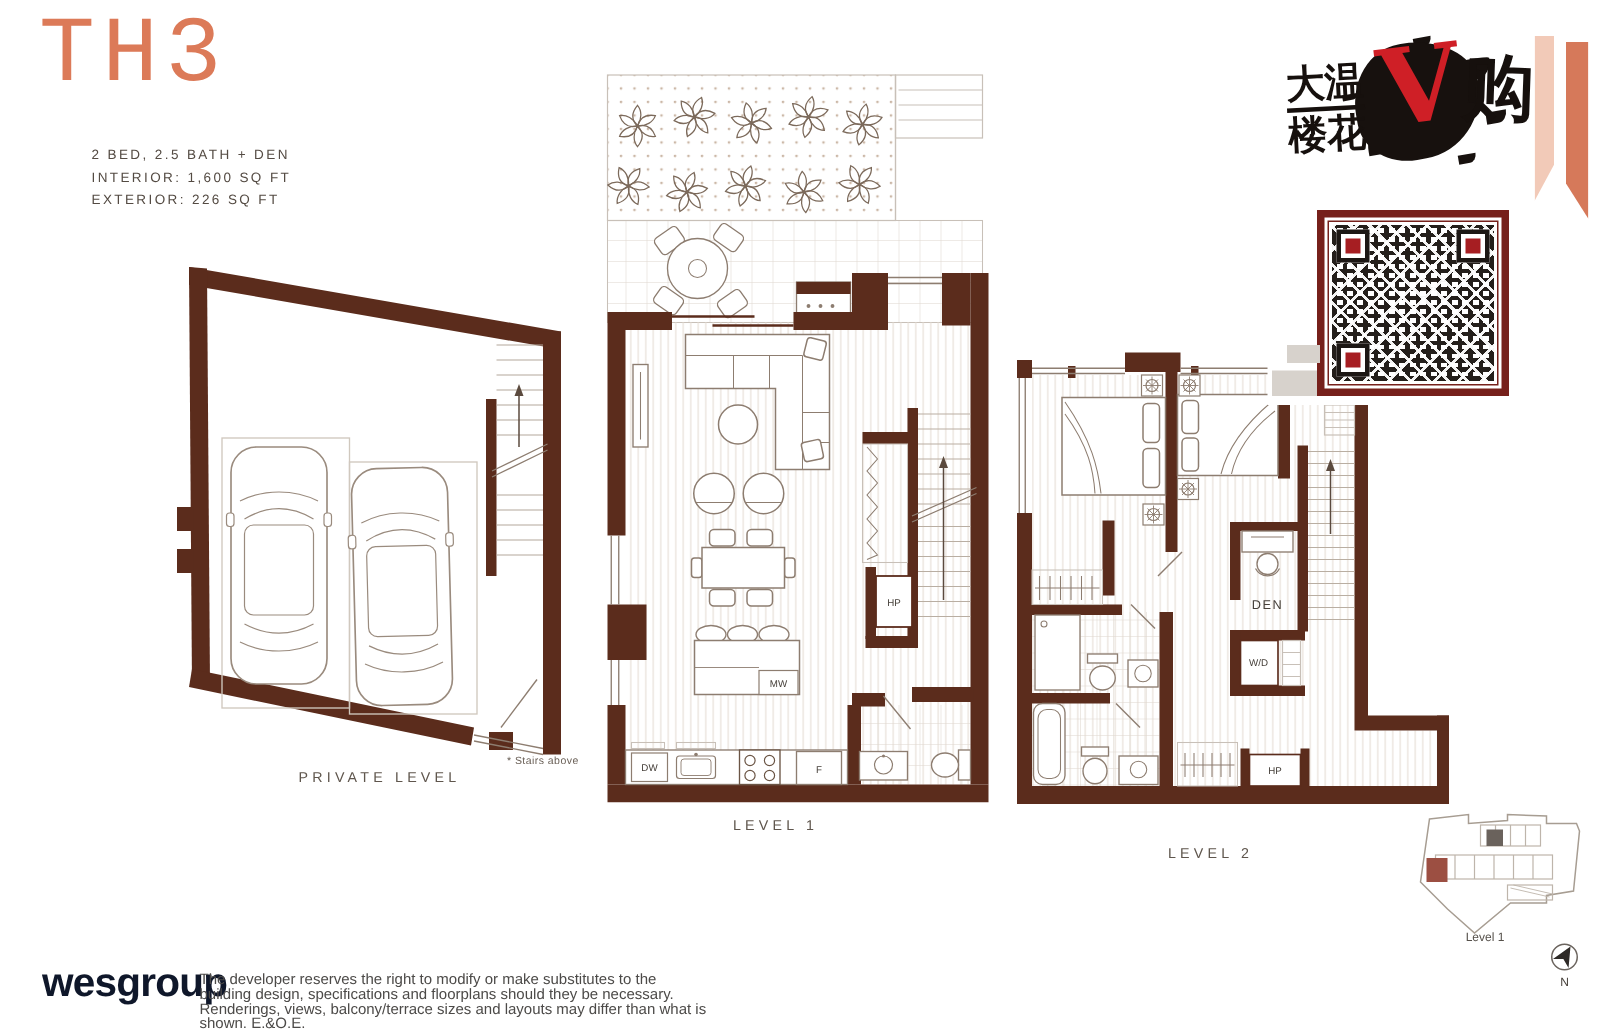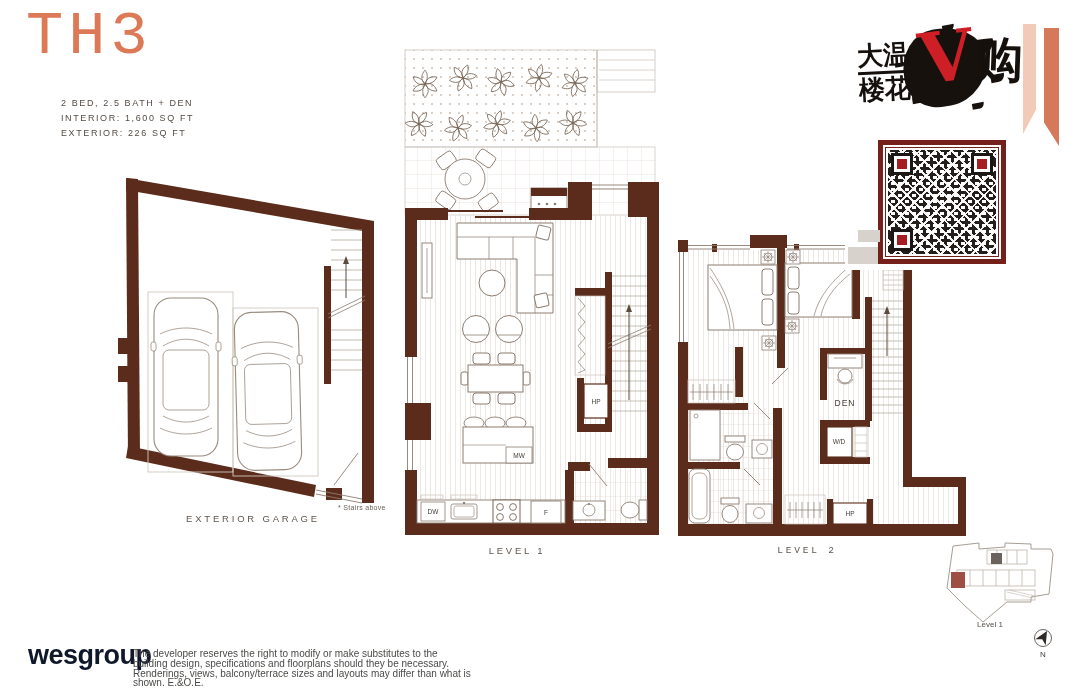--- a/index.html
+++ b/index.html
@@ -57,21 +57,21 @@
     clip-path:polygon(0 0,100% 0,100% 100%,0 80%); }
   .faded-bit { background:#d7d2cc; z-index:6; }
 
   
   .brand { left:28px; top:640px; font-size:27px; font-weight:bold; letter-spacing:-.5px; color:#0f172a; }
   .disclaimer { left:133px; top:649px; width:338px; font-size:10px; line-height:9.8px; color:#4c4a48; }
 
   
   svg text { font-family:"Liberation Sans", sans-serif; fill:#46403a; }
   .lvl-caption1 { left:432px; top:545px; width:170px; }
-  .lvl-caption2 { left:722px; top:545px; width:170px;font-family:Liberation Mono, monospace; }
+  .lvl-caption2 { left:722px; top:564px; width:170px; }
   .garage-caption { left:168px; top:513px; width:170px; }
   .stairs-note { left:338px; top:504px; }
   .keyplan-label-pos { left:953px; top:620px; width:74px; text-align:center; font-size:8px; color:#55504a; }
 </style>
 </head>
 <body>
 
 <div class="stage">
 
   <div class="abs unit-title">TH3</div>
@@ -450,21 +450,21 @@
     <g stroke="#b9aea2" stroke-width="0.8" fill="none">
       <path d="M196,75 H227 M196,83 H227 M196,91 H227 M196,99 H227 M196,107 H227 M196,115 H227 M196,123 H227
                M196,131 H227 M196,139 H227 M196,147 H227 M196,155 H227 M196,163 H227 M196,171 H227 M196,179 H227 M196,187 H227"></path>
       <line x1="211" y1="130" x2="211" y2="86" stroke="#5b4a3e" stroke-width="1"></line>
       <polygon points="211,80 208,88 214,88" fill="#5b4a3e" stroke="none"></polygon>
       <rect x="207" y="44" width="20" height="20" stroke="#c8c0b8"></rect>
       <path d="M207,49 H227 M207,54 H227 M207,59 H227" stroke="#c8c0b8"></path>
     </g>
   </svg>
 
-  <div class="abs plan-caption garage-caption">EXTERIOR GARAGE</div>
+  <div class="abs plan-caption garage-caption">PRIVATE LEVEL</div>
   <div class="abs small-note stairs-note">* Stairs above</div>
   <div class="abs plan-caption lvl-caption1">LEVEL 1</div>
   <div class="abs plan-caption lvl-caption2">LEVEL 2</div>
 
   <div class="abs wm-card">
     <div class="wm-blob"></div>
     <div class="wm-cn-left">
       <div class="u">大温</div>
       <div>楼花</div>
     </div>

